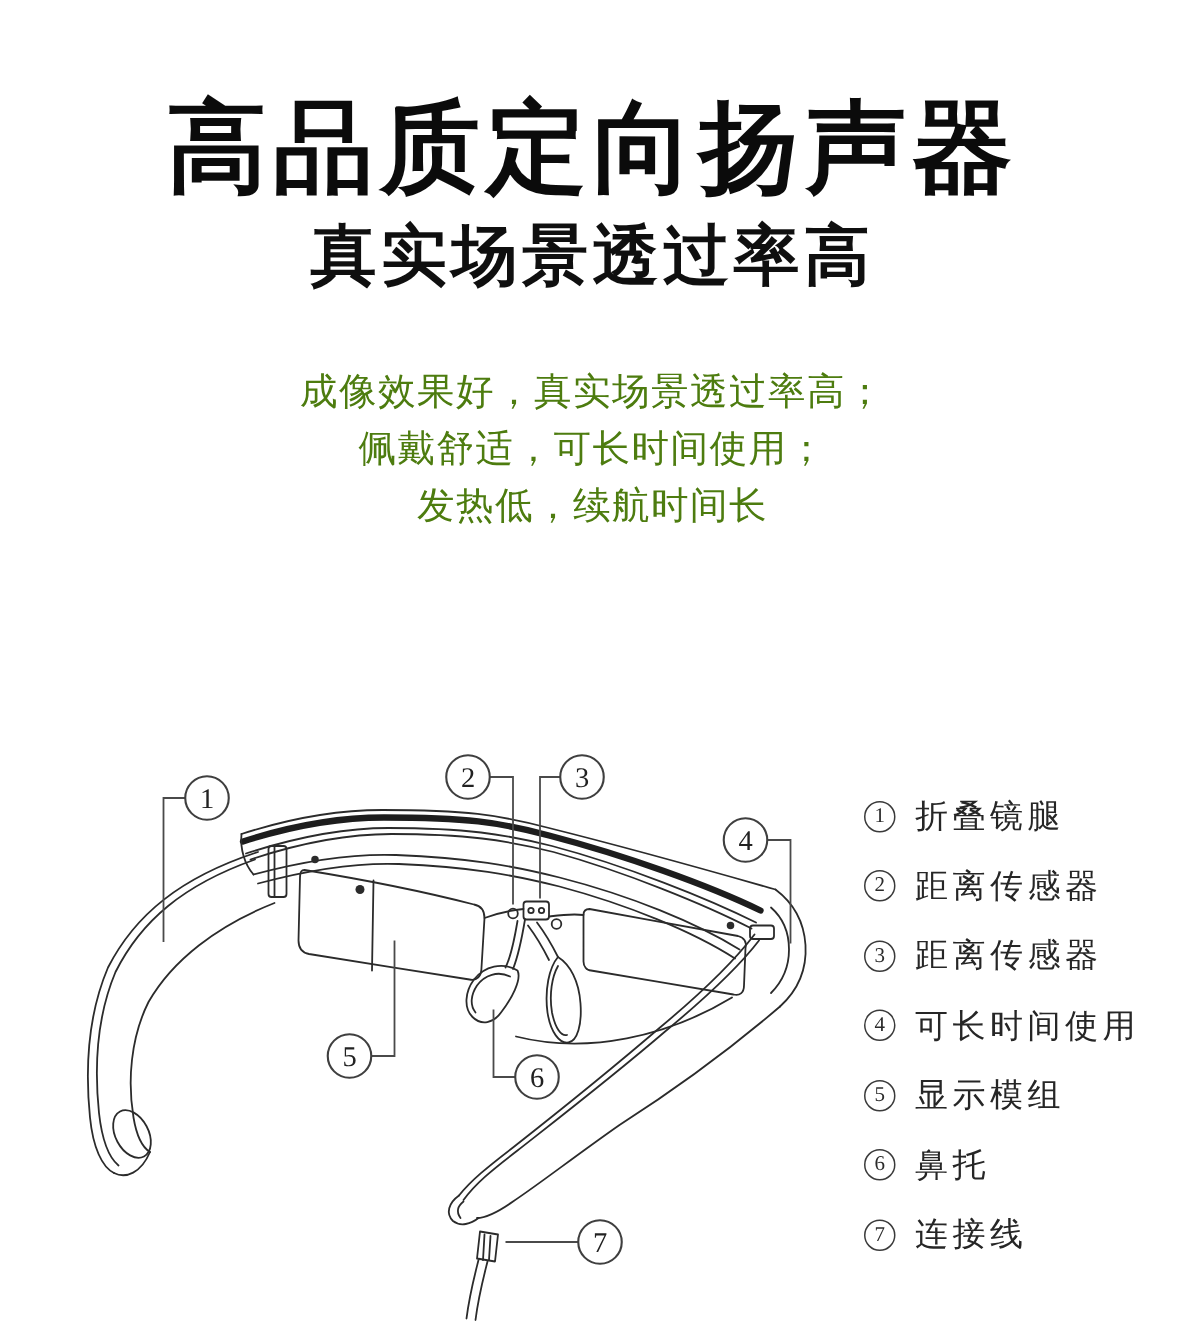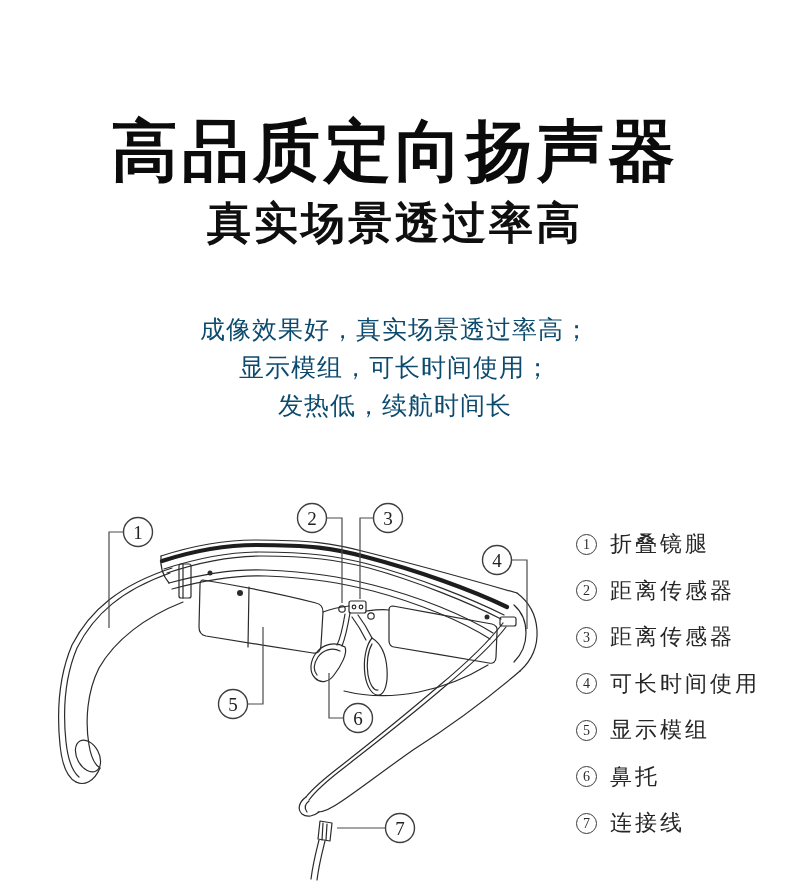--- a/index.html
+++ b/index.html
@@ -1,29 +1,29 @@
 <!DOCTYPE html>
 <html><head>
 <meta charset="utf-8">
 <style>
   html,body{margin:0;padding:0;background:#fff;}
   .stage{
     position:relative;width:790px;height:883px;background:#ffffff;overflow:hidden;
     font-family:"Liberation Sans",sans-serif;color:#1c1c1c;
   }
-  .hero{padding-top:116px;text-align:center;}
+  .hero{padding-top:64px;text-align:center;}
   .title{
     margin:0;font-size:67px;line-height:1.04;font-weight:900;color:#0b0b0b;
     letter-spacing:4px;font-family:"Liberation Sans",sans-serif;
   }
   .subtitle{
     margin:14px 0 0 0;font-size:44px;line-height:1.05;font-weight:800;color:#0f0f0f;
     letter-spacing:3px;
   }
-  .desc{margin-top:64px;font-size:25px;line-height:38px;color:#0c4a6e;letter-spacing:1px;font-weight:400;}
+  .desc{margin-top:48px;font-size:25px;line-height:38px;color:#4d7c0f;letter-spacing:1px;font-weight:400;}
   .desc div{white-space:nowrap;}
   .diagram{position:absolute;left:20px;top:495px;width:560px;height:388px;}
   .legend{position:absolute;left:576px;top:531px;}
   .legend-row{display:flex;align-items:center;height:26px;margin-bottom:20.5px;}
   .lnum{
     box-sizing:border-box;width:21px;height:21px;border:1.4px solid #3a3a3a;border-radius:50%;
     display:flex;align-items:center;justify-content:center;
     font-family:"Liberation Serif",serif;font-size:14px;color:#2b2b2b;flex:0 0 auto;
     padding-top:1px;
   }
@@ -41,21 +41,21 @@
 </head>
 <body>
 
 <div class="stage">
 
   <div class="hero">
     <h1 class="title">高品质定向扬声器</h1>
     <div class="subtitle">真实场景透过率高</div>
     <div class="desc">
       <div>成像效果好，真实场景透过率高；</div>
-      <div>显示模组，可长时间使用；</div>
+      <div>佩戴舒适，可长时间使用；</div>
       <div>发热低，续航时间长</div>
     </div>
   </div>
 
   <svg class="diagram" viewBox="0 0 560 388" xmlns="http://www.w3.org/2000/svg">
 
     <g>
       <path class="ink" d="M141,61 C175,50 205,45 235,45 C290,45 312,48 346,57 C398,70 462,88 497,98"></path>
       <path class="thick" d="M142,66 C176,55 206,50 236,50 C290,50 313,53 346,62 C396,75 452,95 487,112"></path>
       <path class="ink" d="M144,74 C181,62 211,57 239,57 C290,57 316,61 348,69 C397,82 452,104 484,120"></path>

